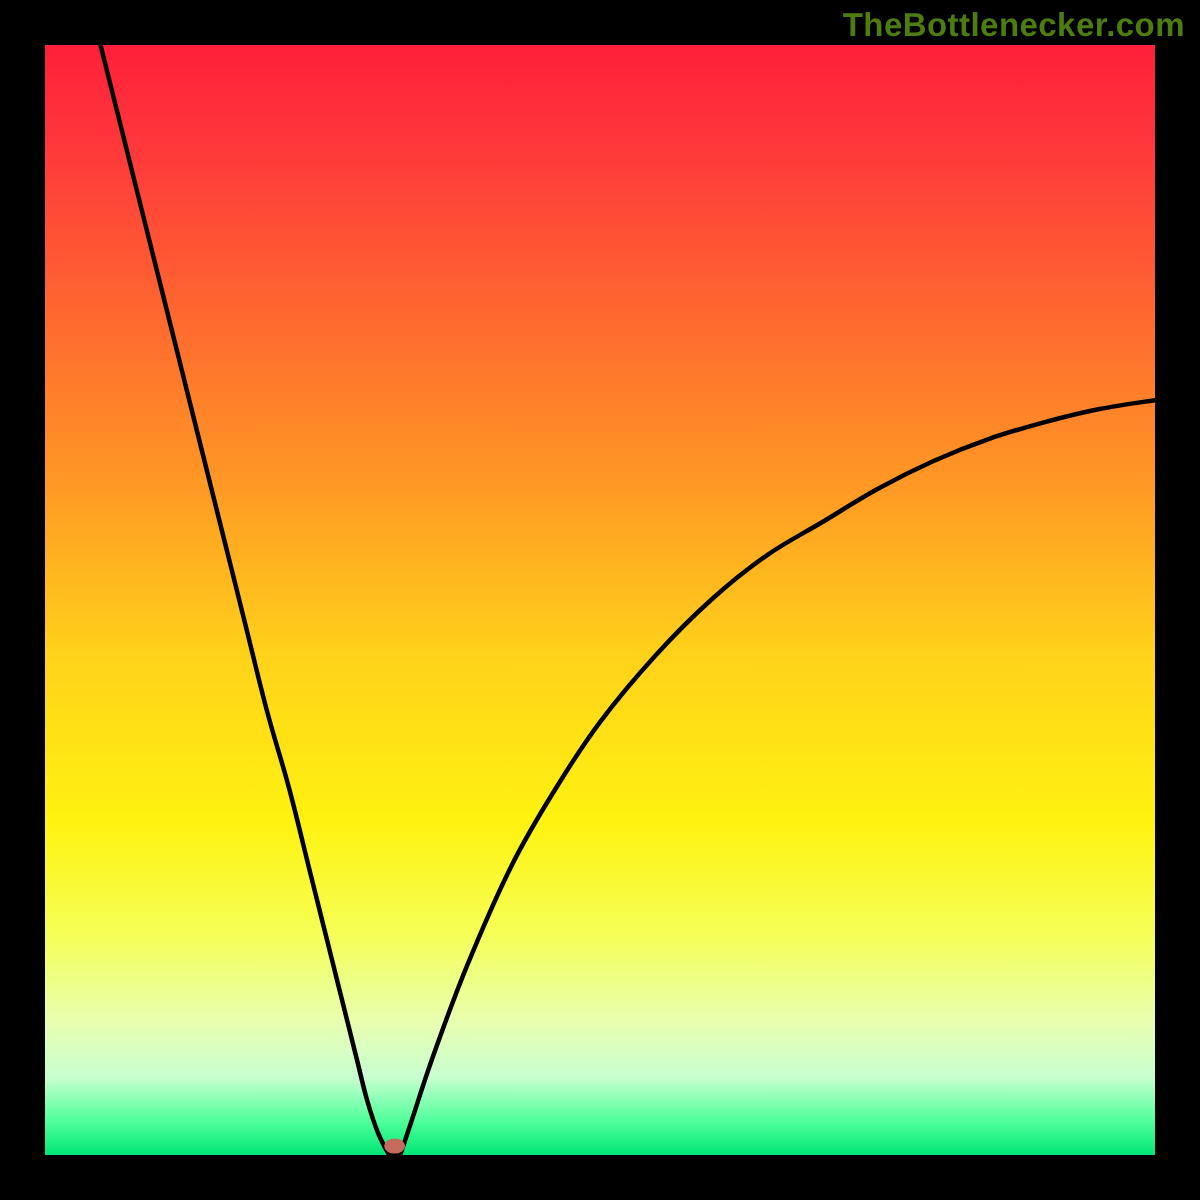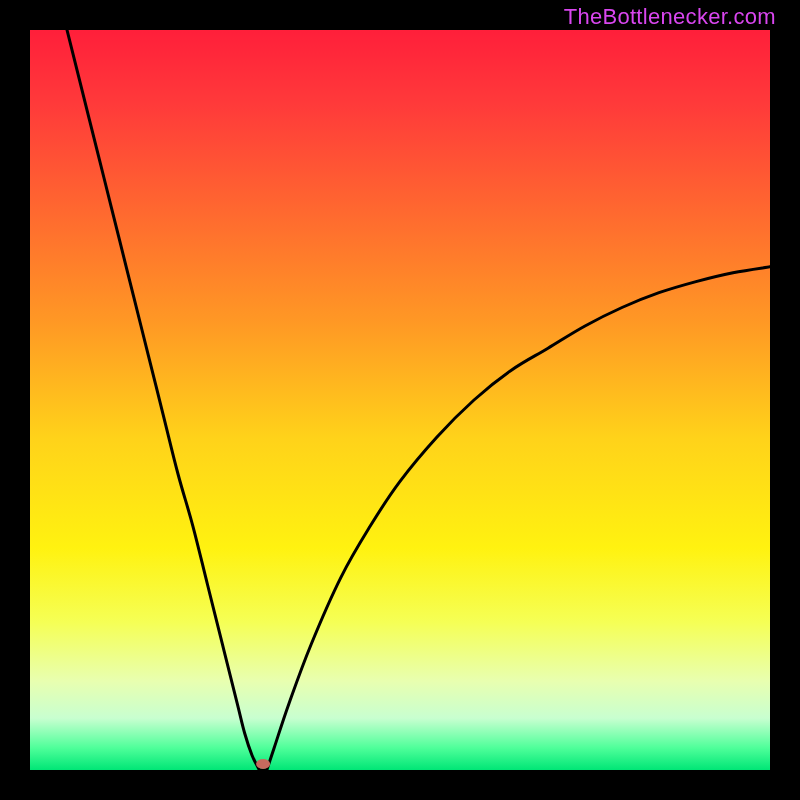--- a/index.html
+++ b/index.html
@@ -22,24 +22,24 @@
   .plot-area {
     position: absolute;
     left: 0;
     top: 0;
     width: 740px;
     height: 740px;
   }
   .watermark {
     position: absolute;
     top: 4px;
-    right: 24px;
-    color: #d946ef;
+    right: 10px;
+    color: #4d7c0f;
     font-size: 22px;
-    font-weight: 400;
+    font-weight: 700;
     letter-spacing: 0.3px;
   }
   svg {
     display: block;
   }
 </style>
 </head>
 <body>
 
 <div class="frame">

